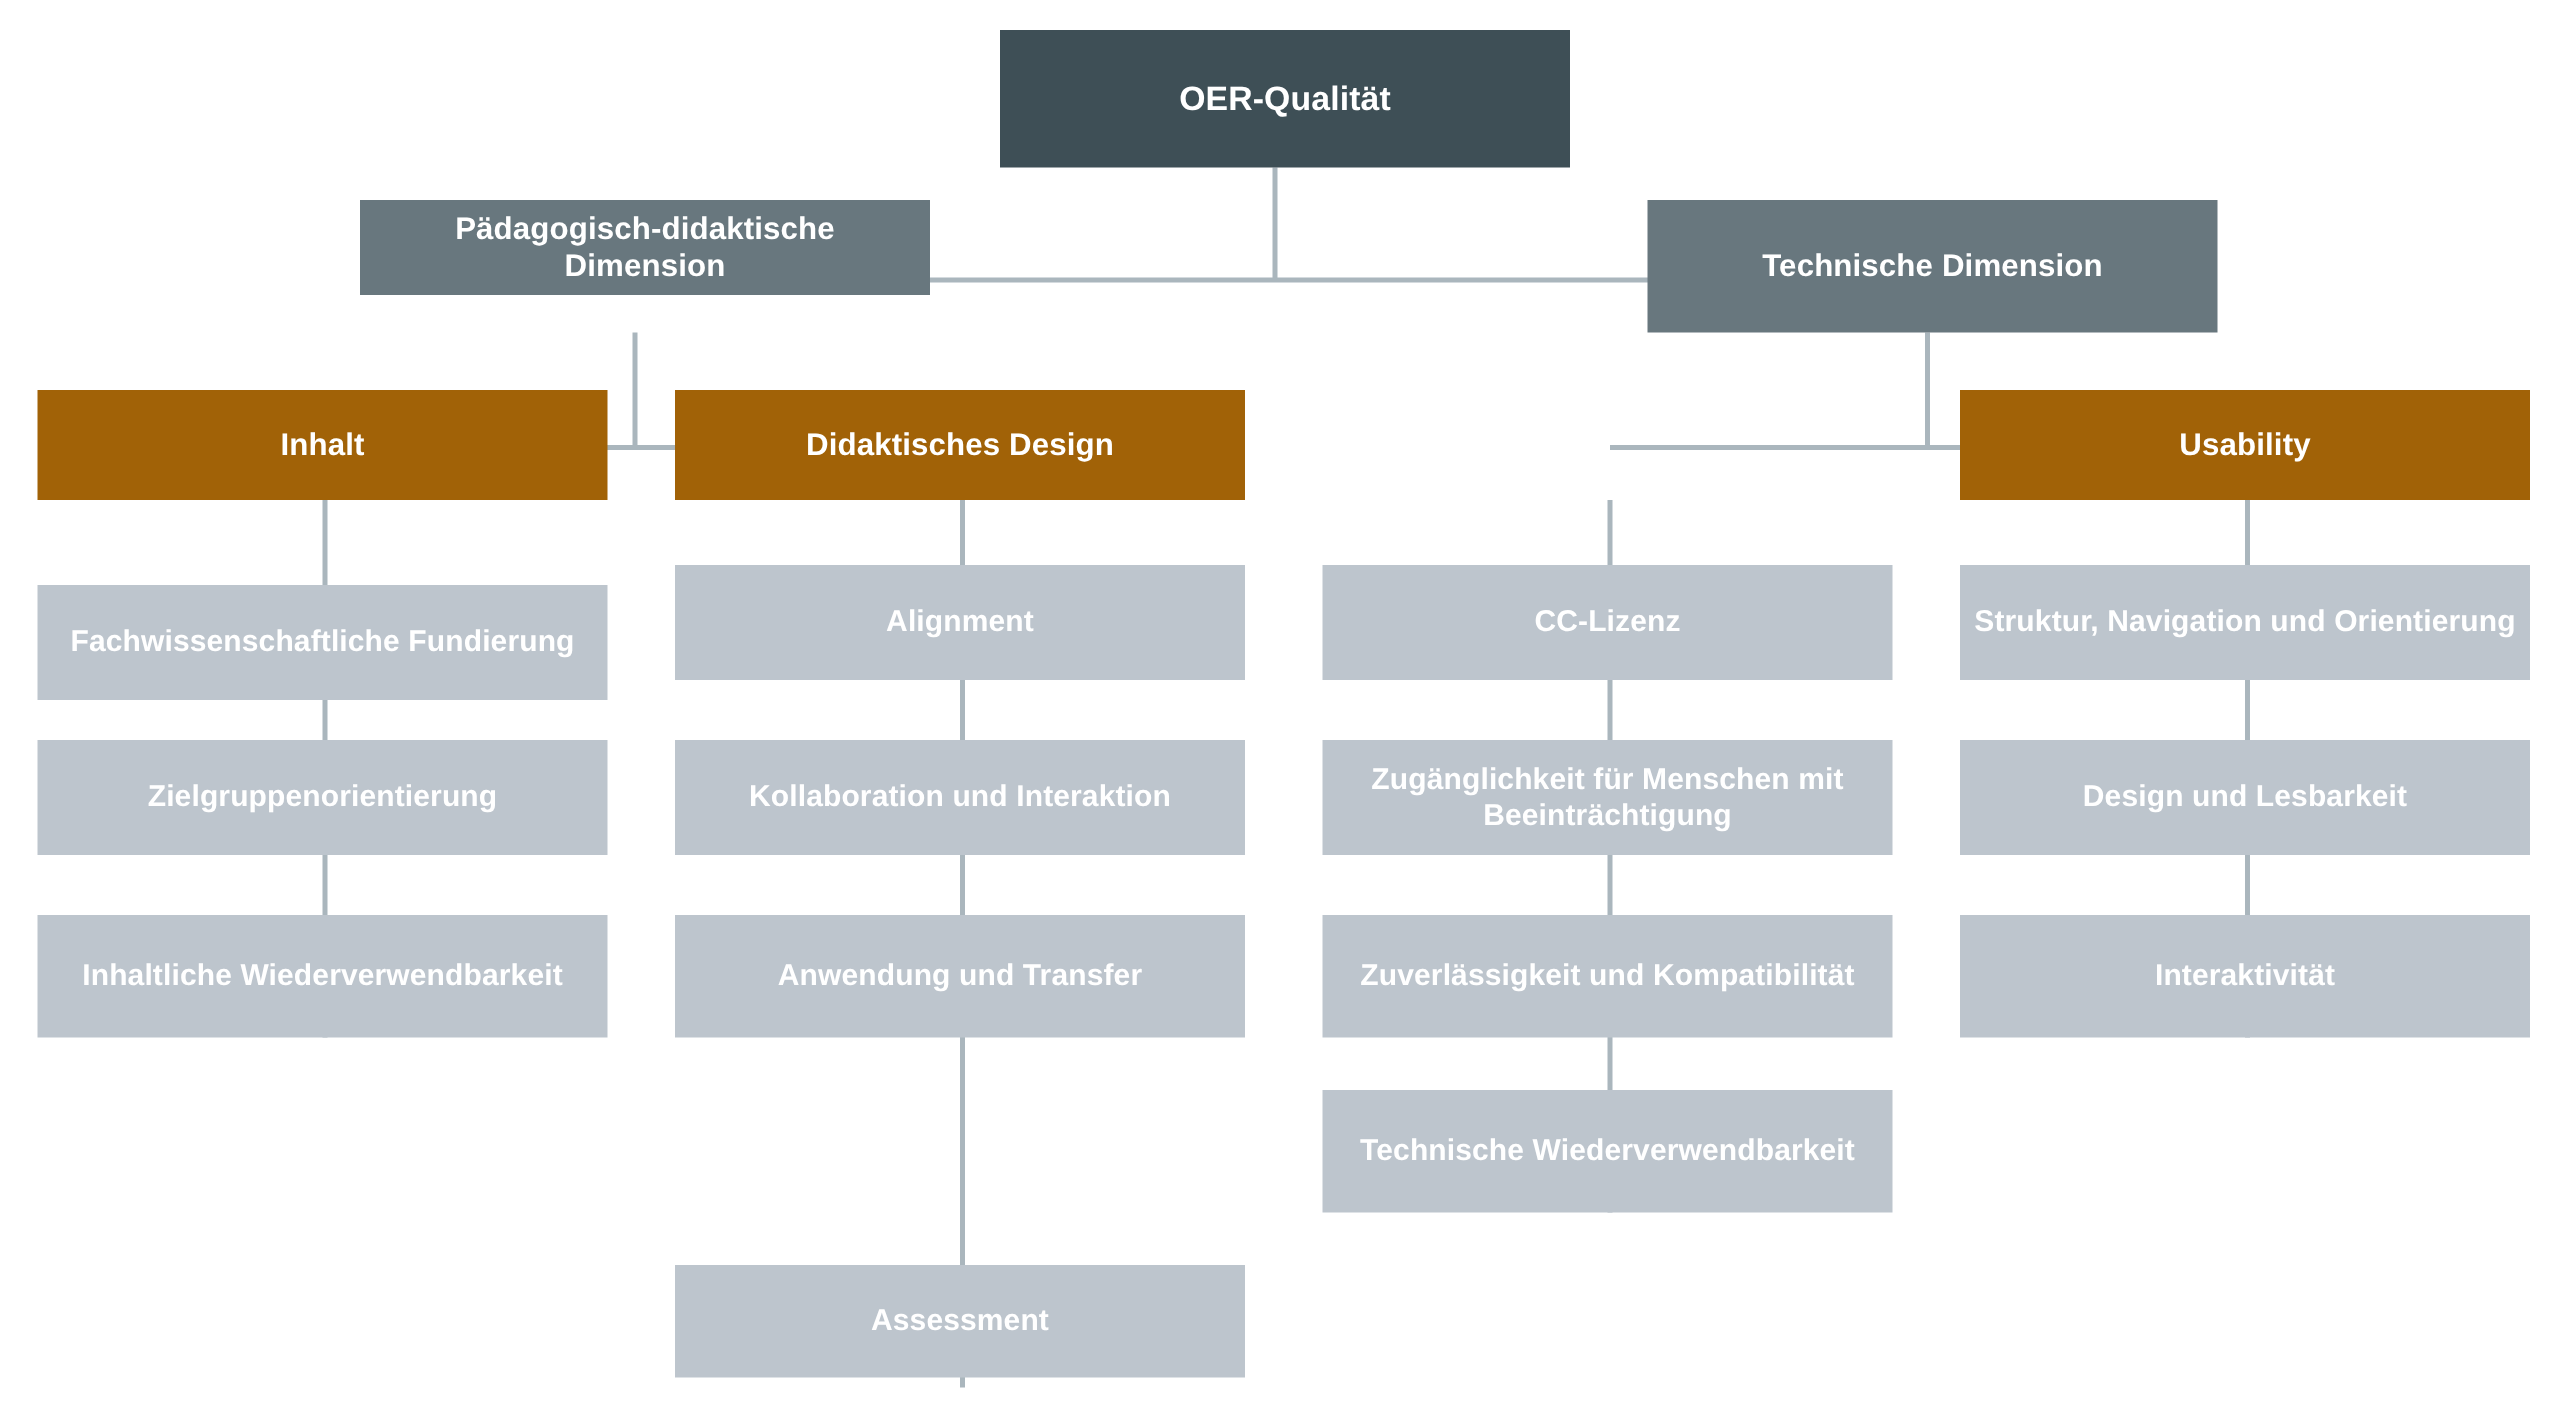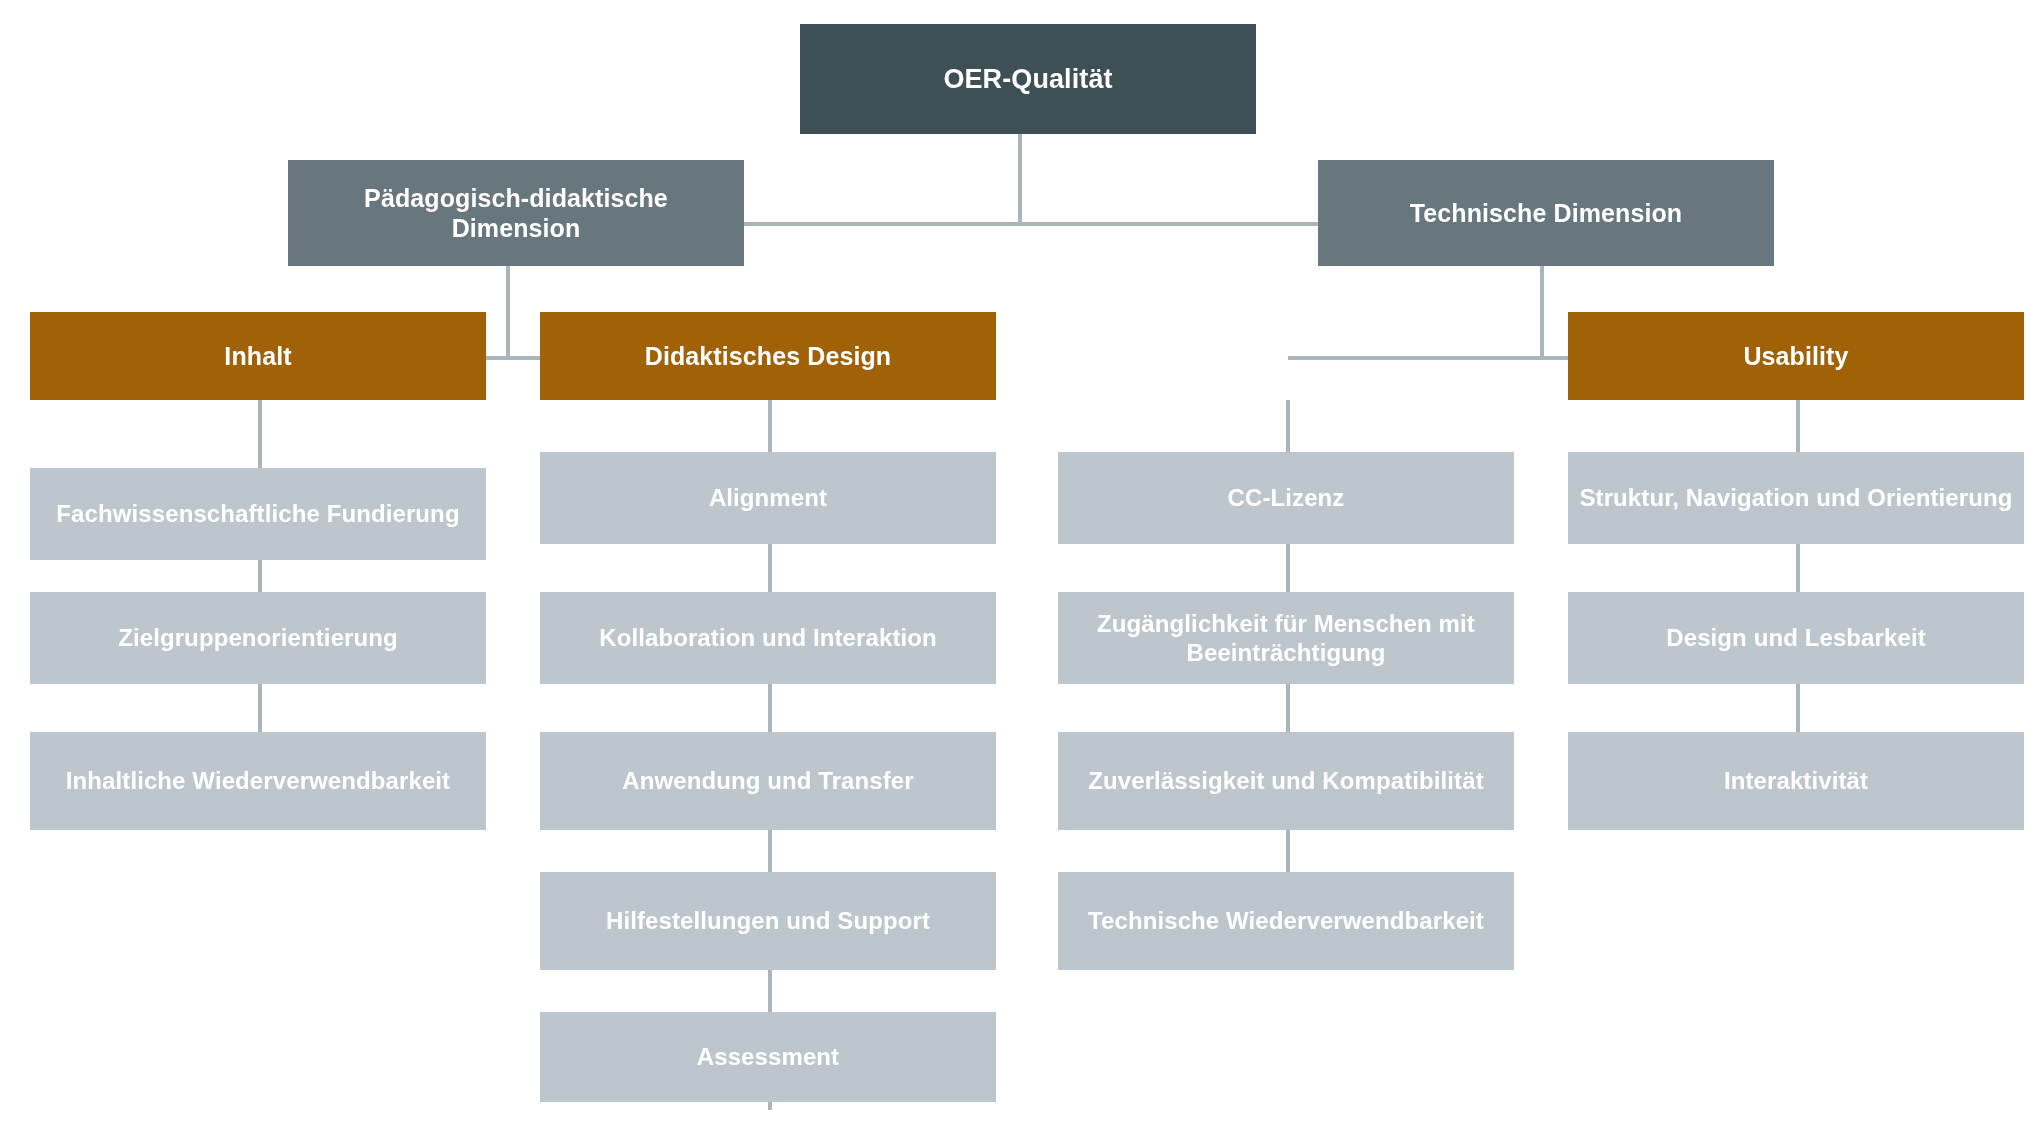--- a/index.html
+++ b/index.html
@@ -62,21 +62,21 @@
 
   <div class="conn v" style="left:258px; top:400px; height:430px;"></div>
   <div class="conn v" style="left:768px; top:400px; height:710px;"></div>
   <div class="conn v" style="left:1286px; top:400px; height:570px;"></div>
   <div class="conn v" style="left:1796px; top:400px; height:430px;"></div>
 
   <div class="node lvl0" style="left:800px; top:24px; width:456px; height:110px;">
     <span>OER-Qualität</span>
   </div>
 
-  <div class="node lvl1" style="left:288px; top:160px; width:456px; height:106px;">
+  <div class="node lvl1" style="left:288px; top:160px; width:456px; height:76px;">
     <span>Pädagogisch-didaktische Dimension</span>
   </div>
   <div class="node lvl1" style="left:1318px; top:160px; width:456px; height:106px;">
     <span>Technische Dimension</span>
   </div>
 
   <div class="node lvl2" style="left:30px; top:312px; width:456px; height:88px;">
     <span>Inhalt</span>
   </div>
   <div class="node lvl2" style="left:540px; top:312px; width:456px; height:88px;">
@@ -98,23 +98,20 @@
 
   <div class="node lvl3" style="left:540px; top:452px; width:456px; height:92px;">
     <span>Alignment</span>
   </div>
   <div class="node lvl3" style="left:540px; top:592px; width:456px; height:92px;">
     <span>Kollaboration und Interaktion</span>
   </div>
   <div class="node lvl3" style="left:540px; top:732px; width:456px; height:98px;">
     <span>Anwendung und Transfer</span>
   </div>
-  <div class="node lvl3" style="left:540px; top:872px; width:456px; height:98px;">
-    <span>Hilfestellungen und Support</span>
-  </div>
   <div class="node lvl3" style="left:540px; top:1012px; width:456px; height:90px;">
     <span>Assessment</span>
   </div>
 
   <div class="node lvl3" style="left:1058px; top:452px; width:456px; height:92px;">
     <span>CC-Lizenz</span>
   </div>
   <div class="node lvl3" style="left:1058px; top:592px; width:456px; height:92px;">
     <span>Zugänglichkeit für Menschen mit Beeinträchtigung</span>
   </div>

